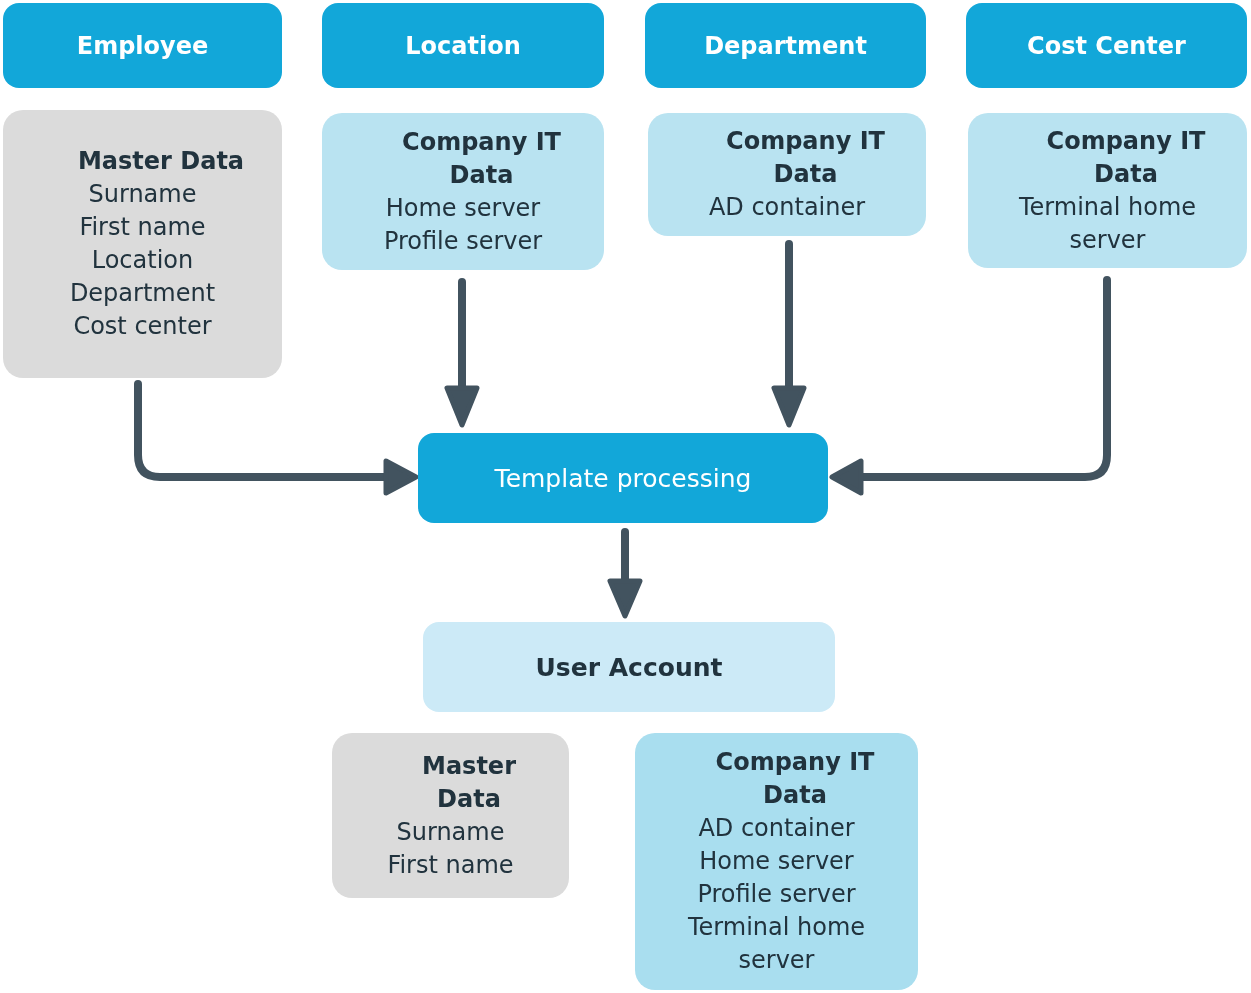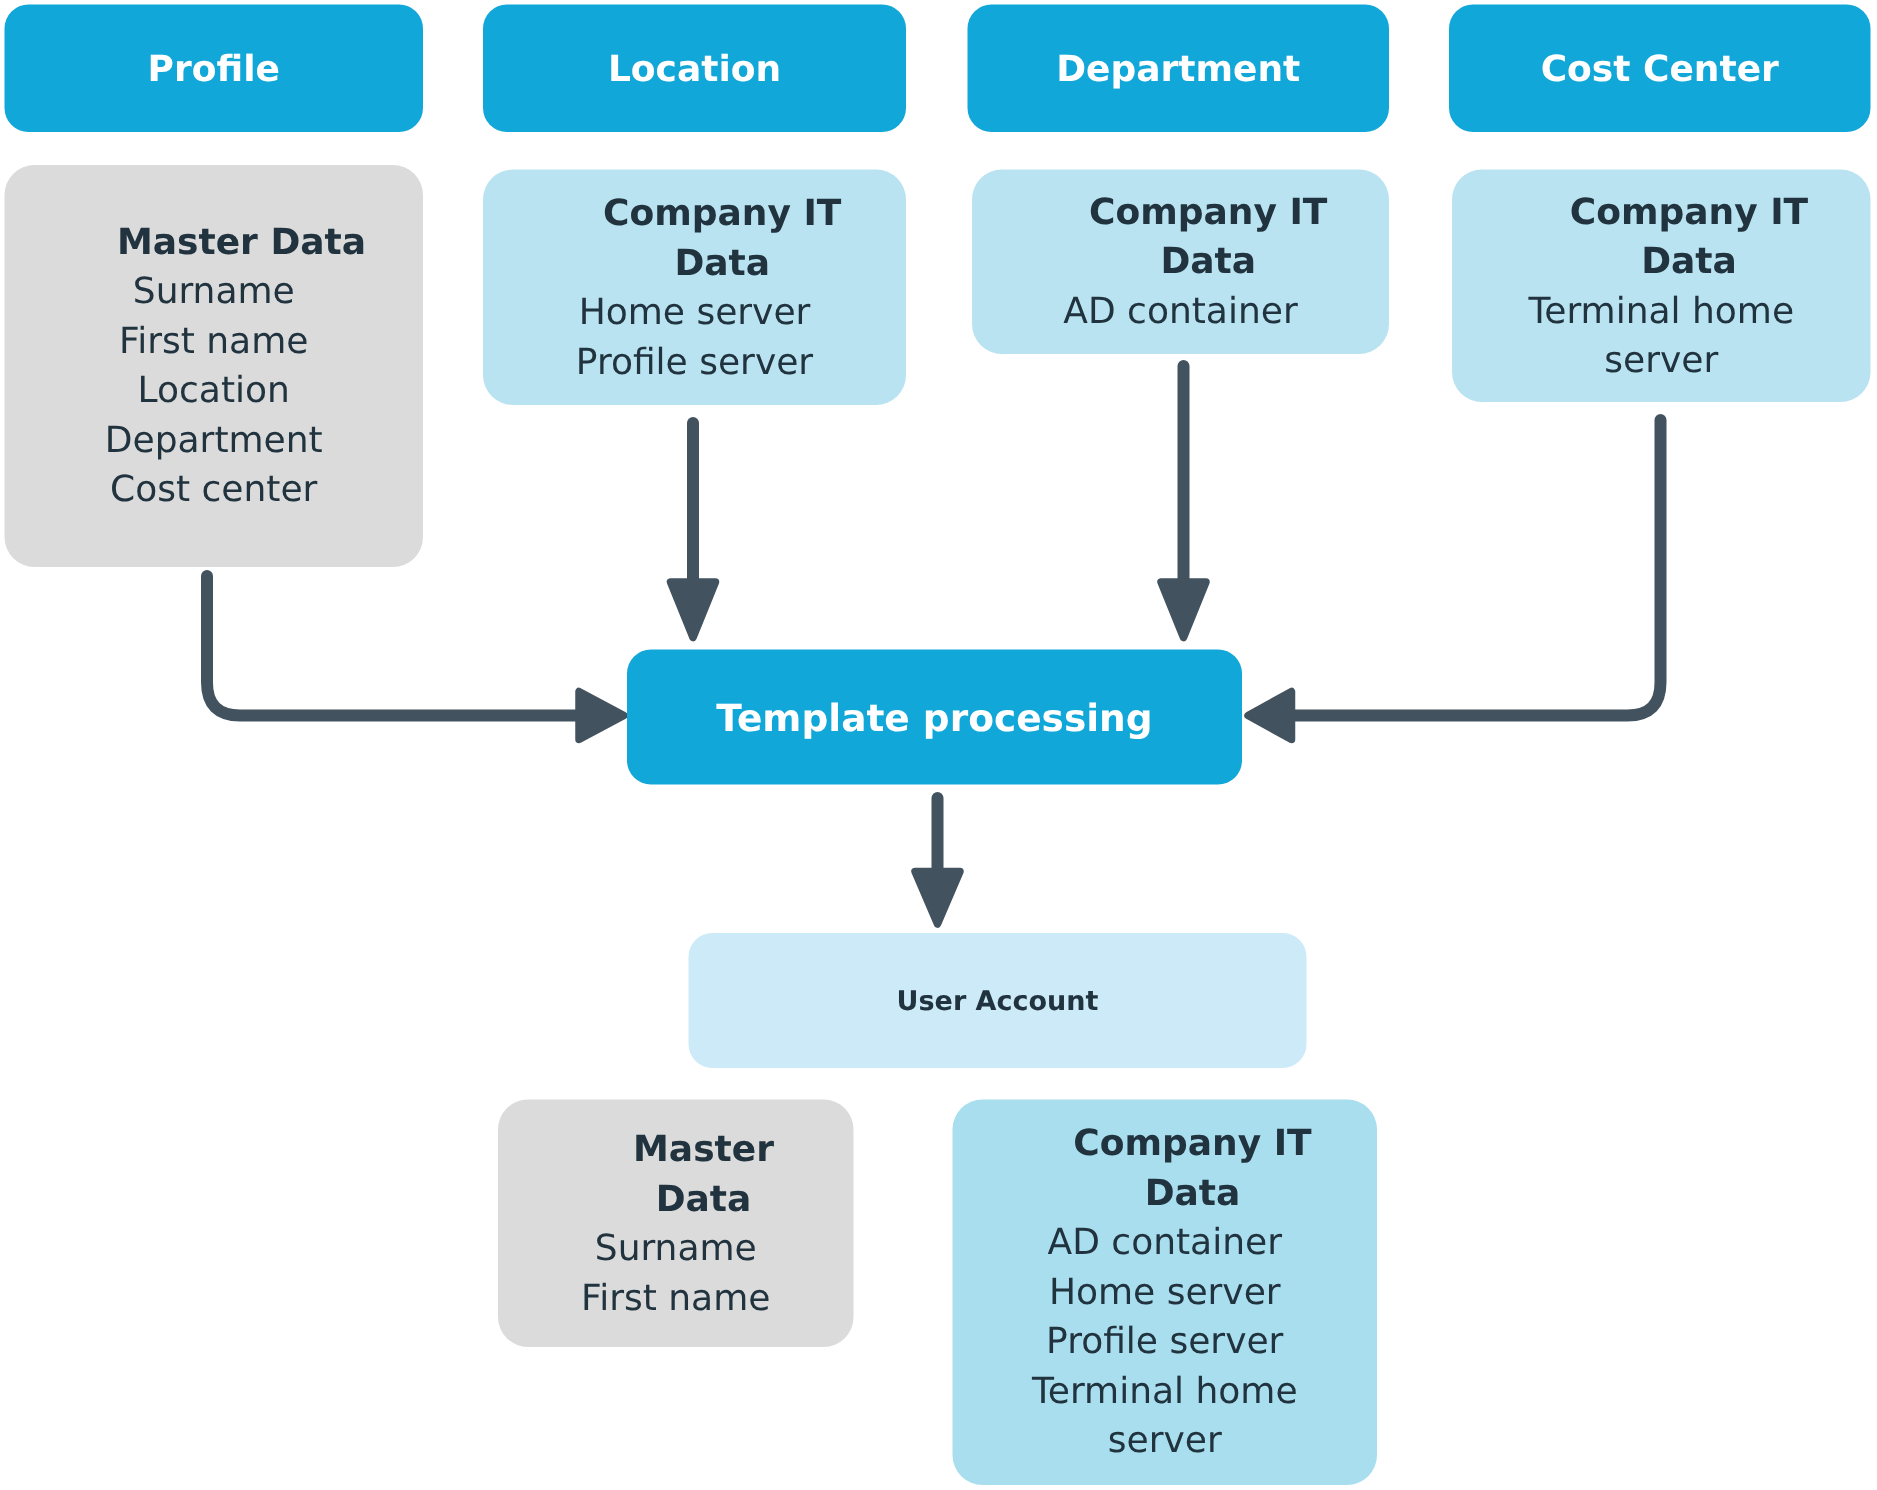--- a/index.html
+++ b/index.html
@@ -20,27 +20,27 @@
     font-size:24px;line-height:33px;box-sizing:border-box;padding:0 22px;
     display:flex;flex-direction:column;align-items:center;justify-content:center;
     text-align:center;
   }
   .box .title{font-weight:bold;margin-left:37px;}
   .gray{background:var(--box-gray);}
   .blue{background:var(--box-blue);}
   .blue-strong{background:var(--box-blue-strong);}
   .process{
     position:absolute;background:var(--header-bg);border-radius:16px;
-    color:var(--text-light);font-weight:bold;font-size:25px;
+    color:var(--text-light);font-weight:normal;font-size:25px;
     display:flex;align-items:center;justify-content:center;text-align:center;
   }
   .account{
     position:absolute;background:var(--box-account);border-radius:16px;
-    color:var(--text-dark);font-weight:bold;font-size:18px;
-    display:flex;align-items:center;justify-content:center;text-align:center;margin-left:36px;
+    color:var(--text-dark);font-weight:bold;font-size:25px;
+    display:flex;align-items:center;justify-content:center;text-align:center;
   }
 </style>
 </head>
 <body>
 
 <div class="canvas">
 
   <svg class="arrows" viewBox="0 0 1251 993">
     <g>
       <path class="shaft" d="M138 384 V455 Q138 477 160 477 H386"></path>
@@ -57,21 +57,21 @@
     <g>
       <path class="shaft" d="M1107 280 V455 Q1107 477 1085 477 H862"></path>
       <path class="head" d="M861 461 L861 493 L832 477 Z"></path>
     </g>
     <g>
       <path class="shaft" d="M625 532 V581"></path>
       <path class="head" d="M610 581 L640 581 L625 616 Z"></path>
     </g>
   </svg>
 
-  <div class="hdr" style="left:3px;top:3px;width:279px">Profile</div>
+  <div class="hdr" style="left:3px;top:3px;width:279px">Employee</div>
   <div class="hdr" style="left:322px;top:3px;width:282px">Location</div>
   <div class="hdr" style="left:645px;top:3px;width:281px">Department</div>
   <div class="hdr" style="left:966px;top:3px;width:281px">Cost Center</div>
 
   <div class="box gray" style="left:3px;top:110px;width:279px;height:268px">
     <div class="title">Master Data</div>
     <div>
         <div>Surname</div>
         <div>First name</div>
         <div>Location</div>

